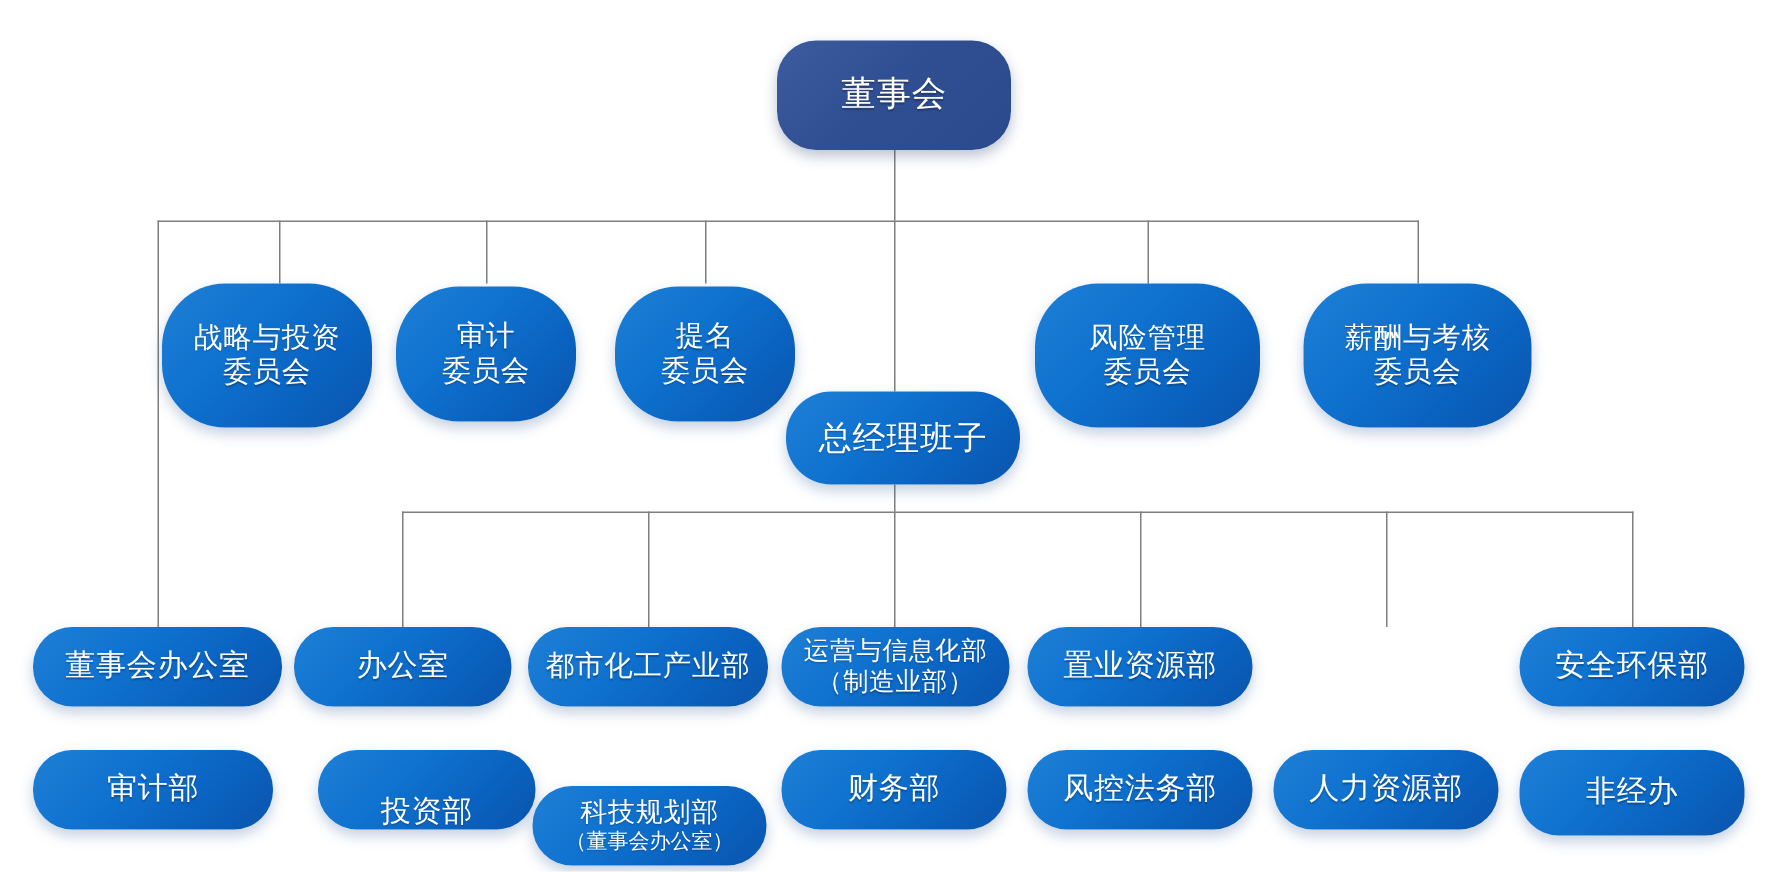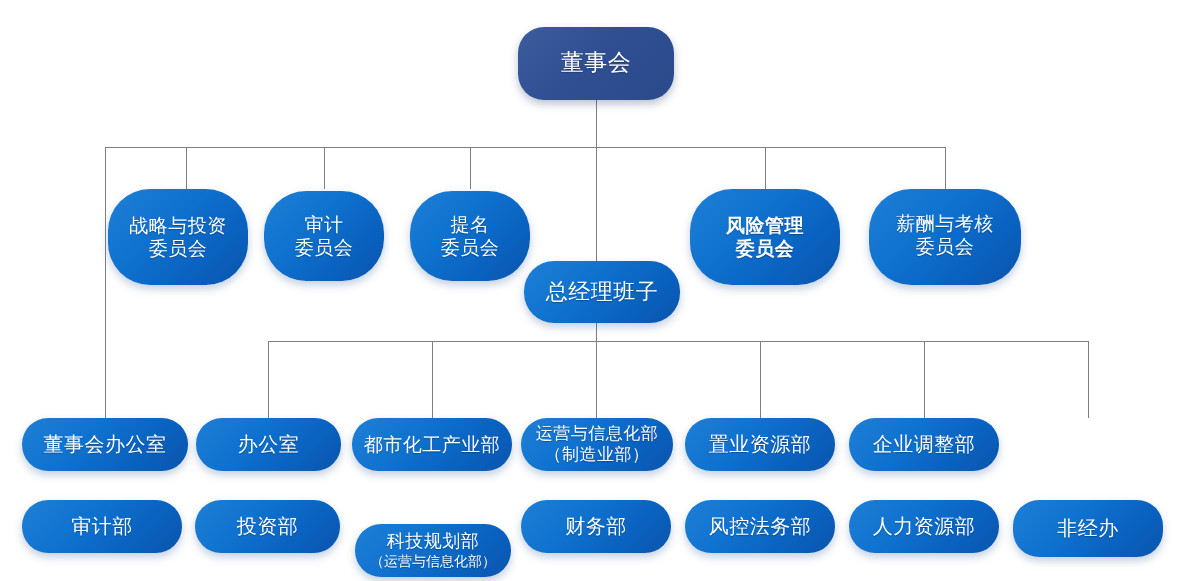--- a/index.html
+++ b/index.html
@@ -106,25 +106,25 @@
     <span class="line2">委员会</span>
   </div>
   <div class="node r-committee" style="left:264px; top:191px; width:120px; height:90px;">
     <span class="line1">审计</span>
     <span class="line2">委员会</span>
   </div>
   <div class="node r-committee" style="left:410px; top:191px; width:120px; height:90px;">
     <span class="line1">提名</span>
     <span class="line2">委员会</span>
   </div>
-  <div class="node r-committee" style="left:690px; top:189px; width:150px; height:96px;font-weight:bold;">
+  <div class="node r-committee" style="left:690px; top:189px; width:150px; height:96px;">
     <span class="line1">风险管理</span>
     <span class="line2">委员会</span>
   </div>
-  <div class="node r-committee" style="left:869px; top:189px; width:152px; height:96px;font-family:Liberation Mono, monospace;">
+  <div class="node r-committee" style="left:869px; top:189px; width:152px; height:96px;">
     <span class="line1">薪酬与考核</span>
     <span class="line2">委员会</span>
   </div>
 
   <div class="node r-gm" style="left:524px; top:261px; width:156px; height:62px;">
     <span class="line1">总经理班子</span>
   </div>
 
   <div class="node r-dept" style="left:22px; top:418px; width:166px; height:53px;">
     <span class="line1">董事会办公室</span>
@@ -135,33 +135,33 @@
   <div class="node r-dept2" style="left:352px; top:418px; width:160px; height:53px;text-align:center;">
     <span class="line1">都市化工产业部</span>
   </div>
   <div class="node r-dept2" style="left:521px; top:418px; width:152px; height:53px; font-size:17px;">
     <span class="line1">运营与信息化部</span>
     <span class="line2">（制造业部）</span>
   </div>
   <div class="node r-dept" style="left:685px; top:418px; width:150px; height:53px;">
     <span class="line1">置业资源部</span>
   </div>
-  <div class="node r-dept" style="left:849px; top:418px; width:150px; height:53px;">
-    <span class="line1">企业调整部</span>
+  <div class="node r-dept" style="left:1013px; top:418px; width:150px; height:53px;">
+    <span class="line1">安全环保部</span>
   </div>
 
   <div class="node r-dept" style="left:22px; top:500px; width:160px; height:53px;">
     <span class="line1">审计部</span>
   </div>
-  <div class="node r-dept" style="left:195px; top:500px; width:145px; height:53px;">
+  <div class="node r-dept" style="left:212px; top:500px; width:145px; height:53px;justify-content:flex-end;">
     <span class="line1">投资部</span>
   </div>
   <div class="node r-dept" style="left:355px; top:524px; width:156px; height:53px; font-size:18px;">
     <span class="line1">科技规划部</span>
-    <span class="sub">（运营与信息化部）</span>
+    <span class="sub">（董事会办公室）</span>
   </div>
   <div class="node r-dept" style="left:521px; top:500px; width:150px; height:53px;">
     <span class="line1">财务部</span>
   </div>
   <div class="node r-dept" style="left:685px; top:500px; width:150px; height:53px;">
     <span class="line1">风控法务部</span>
   </div>
   <div class="node r-dept" style="left:849px; top:500px; width:150px; height:53px;">
     <span class="line1">人力资源部</span>
   </div>

